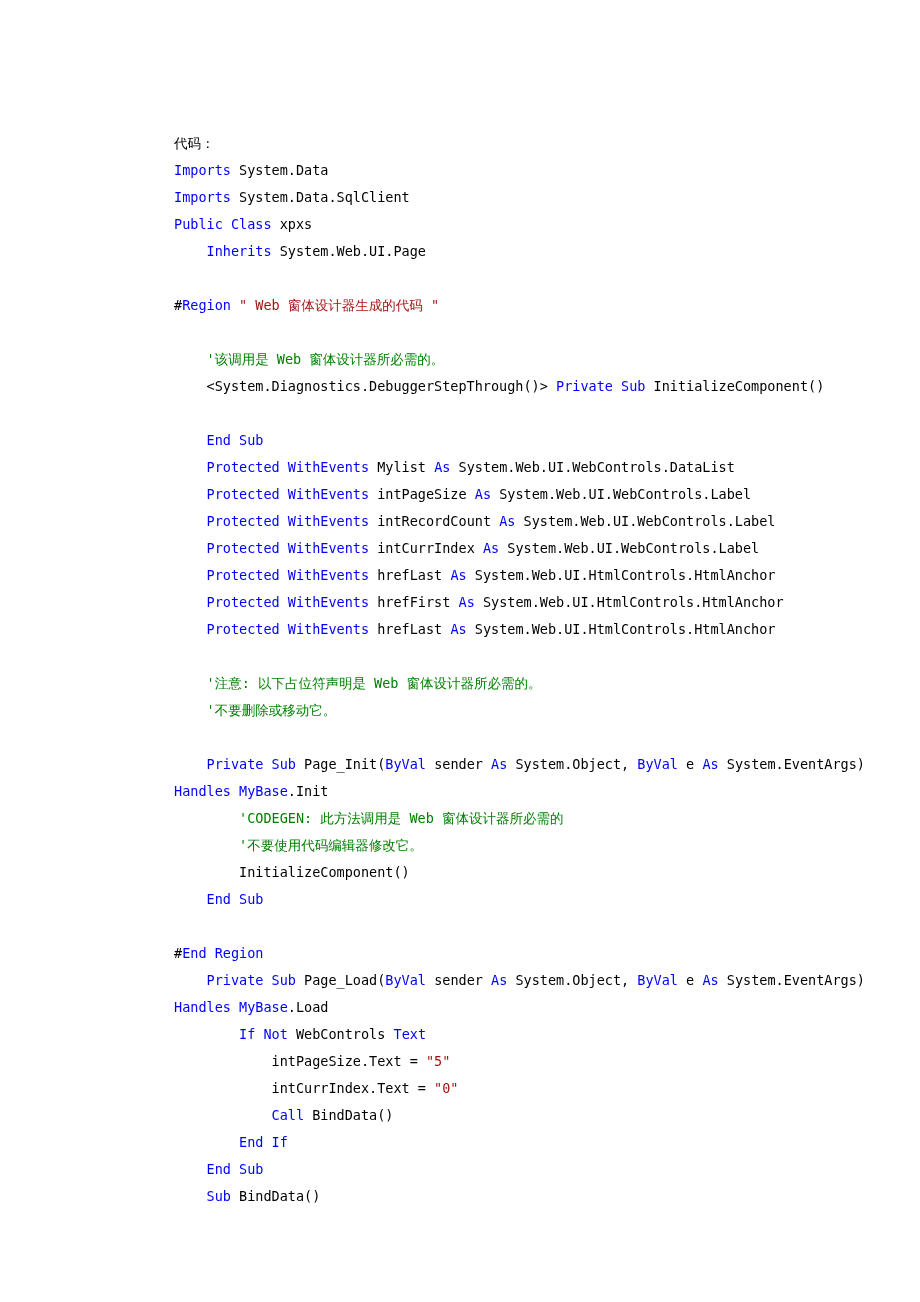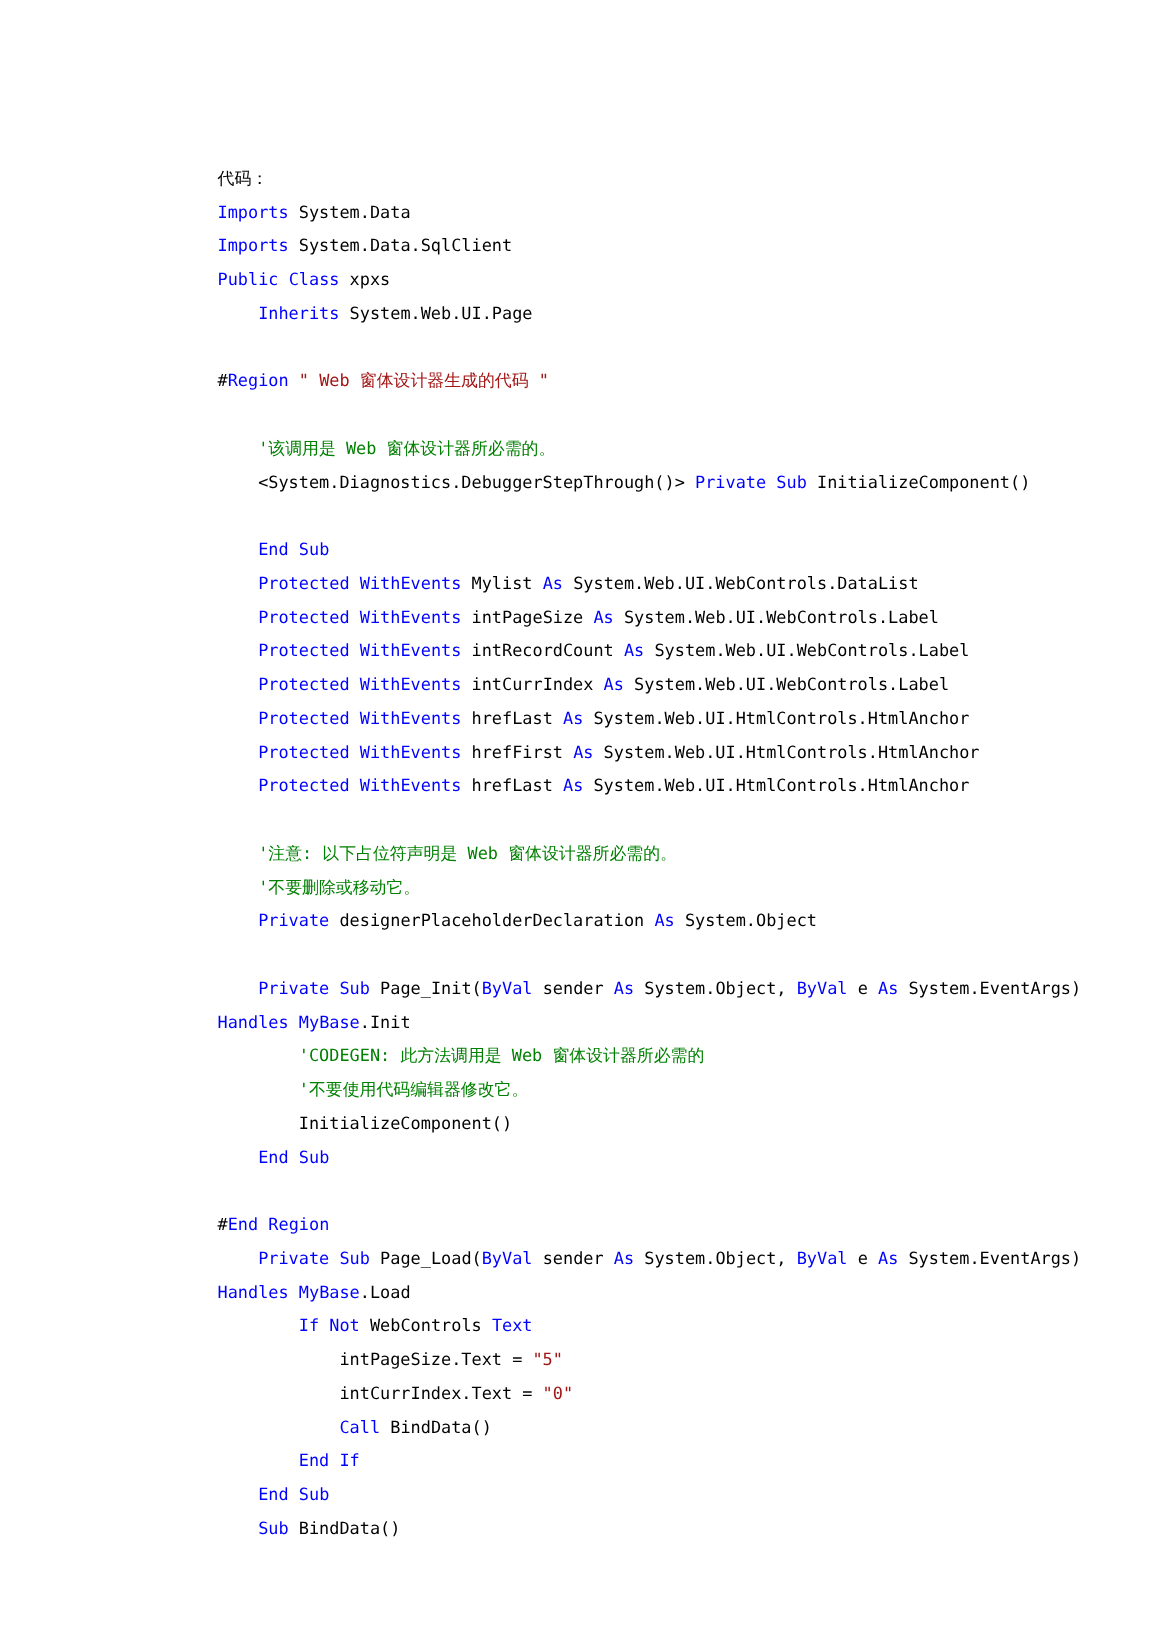--- a/index.html
+++ b/index.html
@@ -37,21 +37,20 @@
     <div class="line"><span>    </span><span class="kw">Protected</span><span> </span><span class="kw">WithEvents</span><span> Mylist </span><span class="kw">As</span><span> System.Web.UI.WebControls.DataList</span></div>
     <div class="line"><span>    </span><span class="kw">Protected</span><span> </span><span class="kw">WithEvents</span><span> intPageSize </span><span class="kw">As</span><span> System.Web.UI.WebControls.Label</span></div>
     <div class="line"><span>    </span><span class="kw">Protected</span><span> </span><span class="kw">WithEvents</span><span> intRecordCount </span><span class="kw">As</span><span> System.Web.UI.WebControls.Label</span></div>
     <div class="line"><span>    </span><span class="kw">Protected</span><span> </span><span class="kw">WithEvents</span><span> intCurrIndex </span><span class="kw">As</span><span> System.Web.UI.WebControls.Label</span></div>
     <div class="line"><span>    </span><span class="kw">Protected</span><span> </span><span class="kw">WithEvents</span><span> hrefLast </span><span class="kw">As</span><span> System.Web.UI.HtmlControls.HtmlAnchor</span></div>
     <div class="line"><span>    </span><span class="kw">Protected</span><span> </span><span class="kw">WithEvents</span><span> hrefFirst </span><span class="kw">As</span><span> System.Web.UI.HtmlControls.HtmlAnchor</span></div>
     <div class="line"><span>    </span><span class="kw">Protected</span><span> </span><span class="kw">WithEvents</span><span> hrefLast </span><span class="kw">As</span><span> System.Web.UI.HtmlControls.HtmlAnchor</span></div>
     <div class="line"><span> </span></div>
     <div class="line"><span>    </span><span class="cm">'注意: 以下占位符声明是 Web 窗体设计器所必需的。</span></div>
     <div class="line"><span>    </span><span class="cm">'不要删除或移动它。</span></div>
-    <div class="line"><span>    </span><span class="kw">Private</span><span> designerPlaceholderDeclaration </span><span class="kw">As</span><span> System.Object</span></div>
     <div class="line"><span> </span></div>
     <div class="line"><span>    </span><span class="kw">Private</span><span> </span><span class="kw">Sub</span><span> Page_Init(</span><span class="kw">ByVal</span><span> sender </span><span class="kw">As</span><span> System.Object, </span><span class="kw">ByVal</span><span> e </span><span class="kw">As</span><span> System.EventArgs) </span></div>
     <div class="line"><span class="kw">Handles</span><span> </span><span class="kw">MyBase</span><span>.Init</span></div>
     <div class="line"><span>        </span><span class="cm">'CODEGEN: 此方法调用是 Web 窗体设计器所必需的</span></div>
     <div class="line"><span>        </span><span class="cm">'不要使用代码编辑器修改它。</span></div>
     <div class="line"><span>        InitializeComponent()</span></div>
     <div class="line"><span>    </span><span class="kw">End</span><span> </span><span class="kw">Sub</span></div>
     <div class="line"><span> </span></div>
     <div class="line"><span>#</span><span class="kw">End</span><span> </span><span class="kw">Region</span></div>
     <div class="line"><span>    </span><span class="kw">Private</span><span> </span><span class="kw">Sub</span><span> Page_Load(</span><span class="kw">ByVal</span><span> sender </span><span class="kw">As</span><span> System.Object, </span><span class="kw">ByVal</span><span> e </span><span class="kw">As</span><span> System.EventArgs) </span></div>

